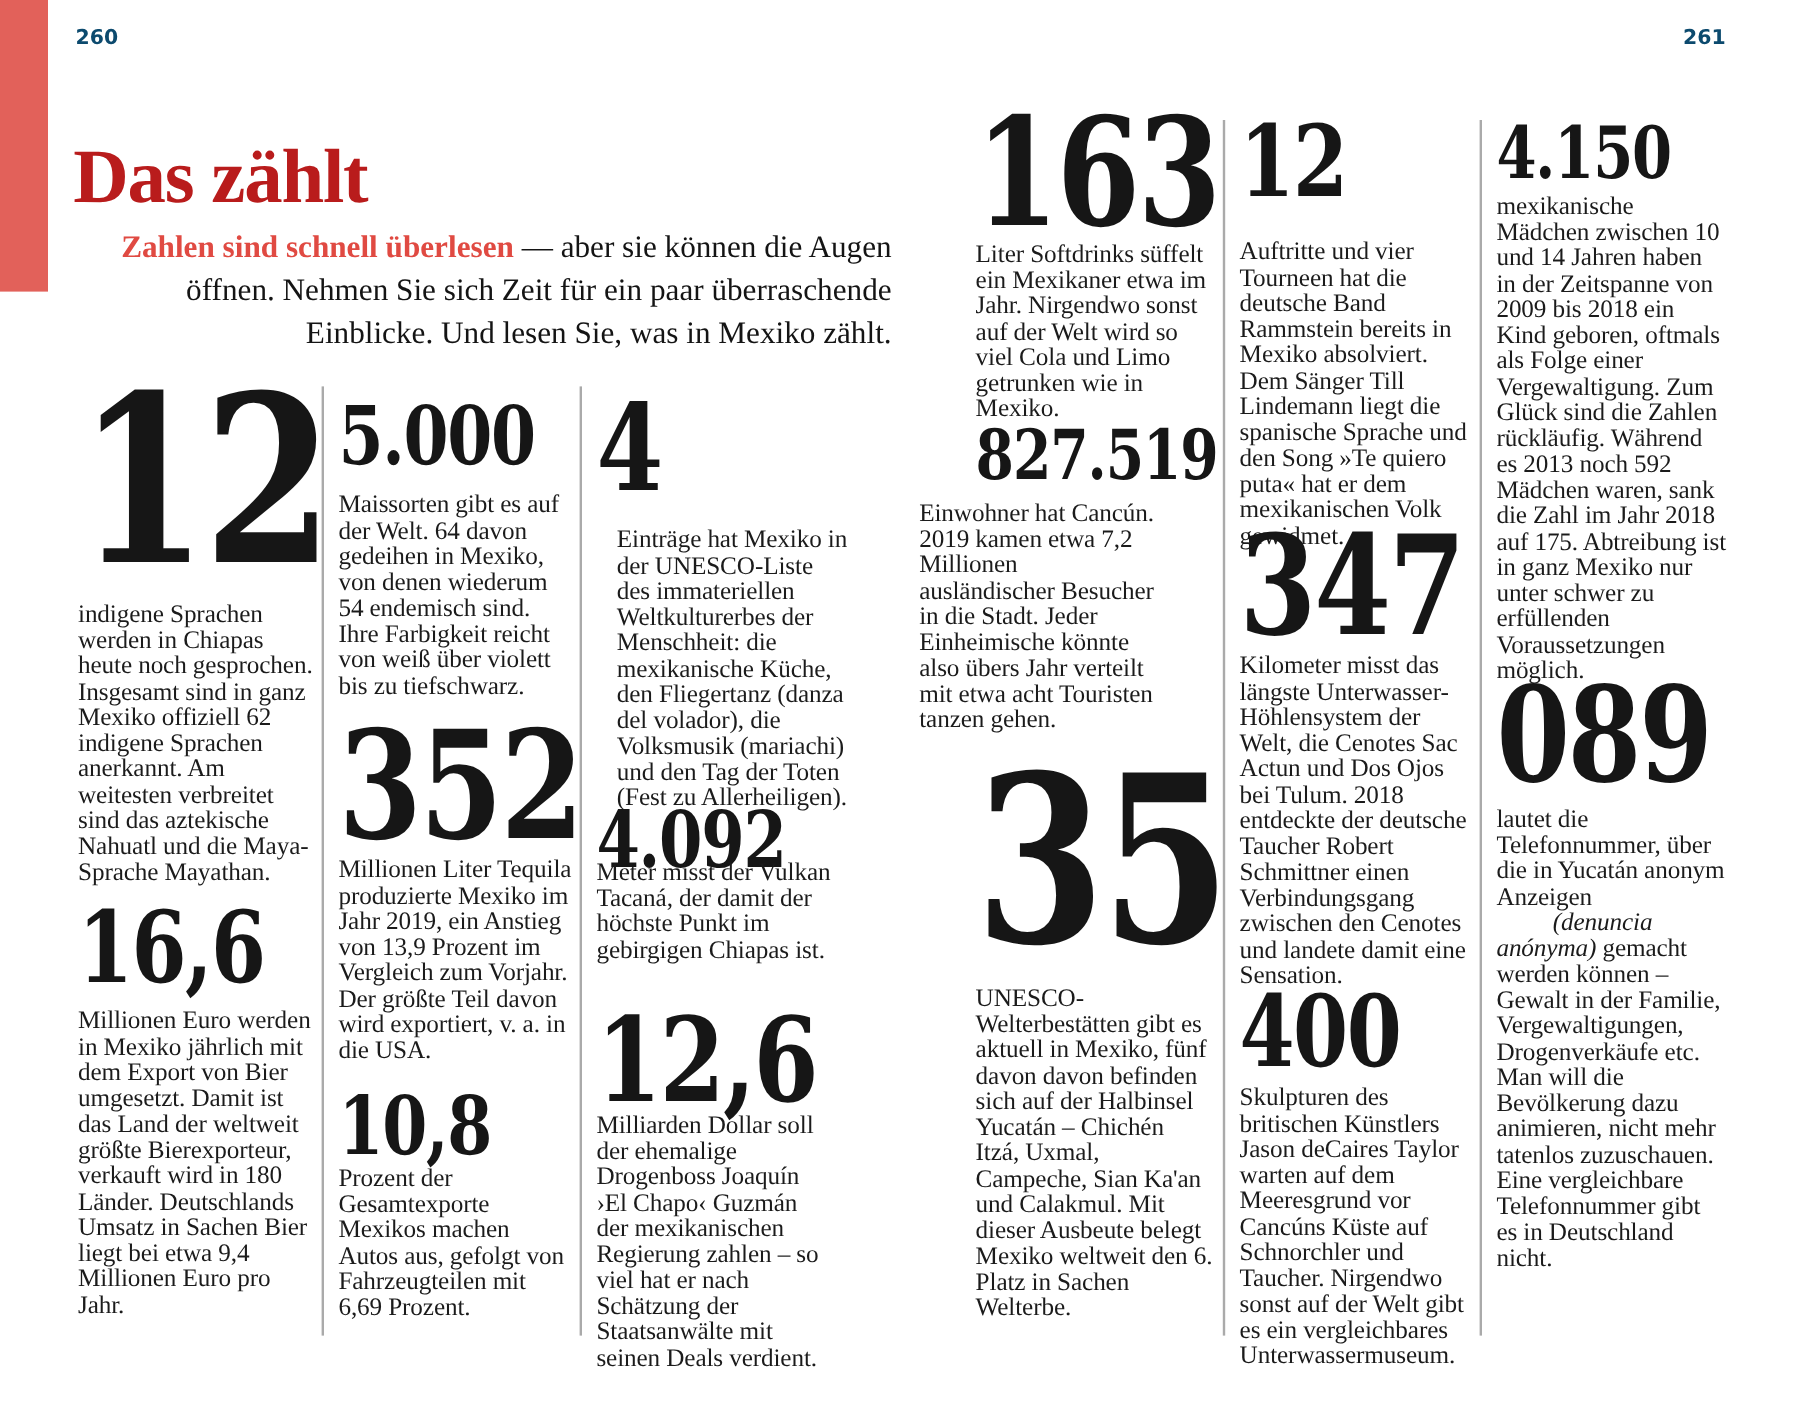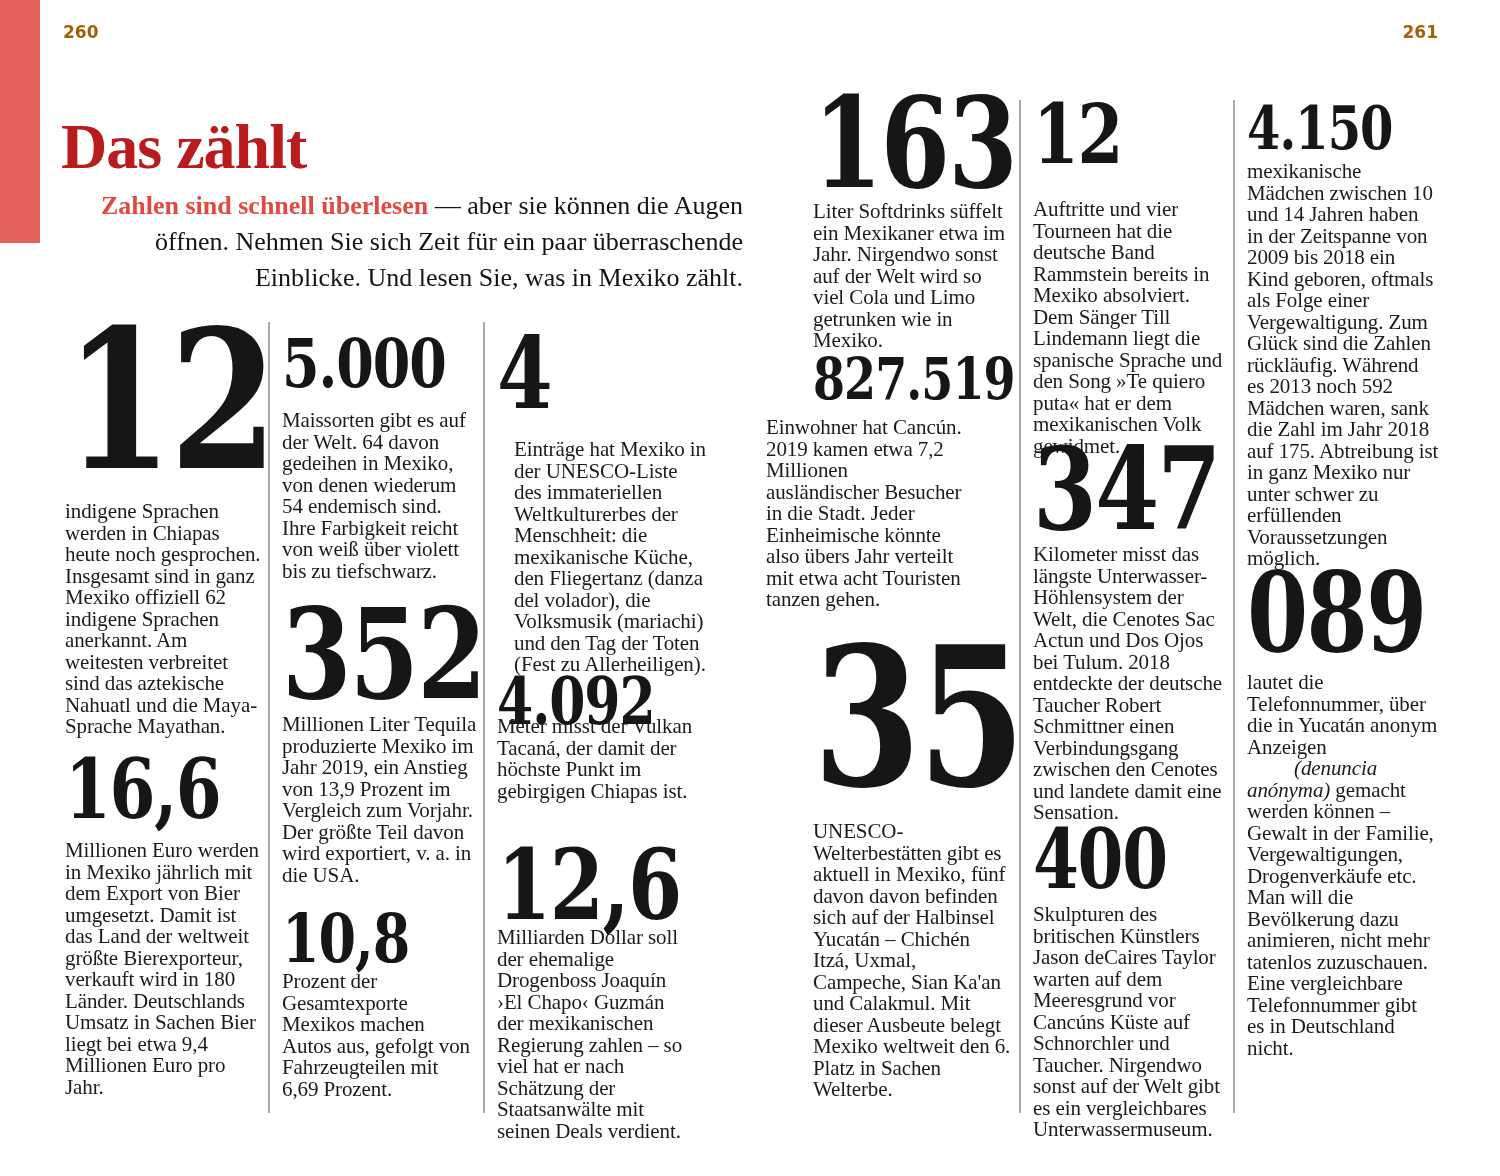--- a/index.html
+++ b/index.html
@@ -5,21 +5,21 @@
   html,body{margin:0;padding:0;}
   body{
     width:1500px;height:1176px;position:relative;background:#ffffff;
     font-family:"Liberation Serif",serif;color:#1b1b1b;overflow:hidden;
   }
   .accent-bar{
     position:absolute;left:0;top:0;width:40px;height:243px;background:#e2615a;
   }
   .page-num{
     position:absolute;top:22px;
-    font-family:"DejaVu Sans",sans-serif;font-weight:700;font-size:17px;color:#a16207;
+    font-family:"DejaVu Sans",sans-serif;font-weight:700;font-size:17px;color:#0c4a6e;
   }
   .page-num.left{left:63px;}
   .page-num.right{right:62px;text-align:right;}
   .page-title{
     position:absolute;left:61px;top:72px;
     font-family:"Liberation Serif",serif;font-weight:700;font-size:64px;line-height:1;
     letter-spacing:-1px;color:#b91c1c;
   }
   .intro{
     position:absolute;left:63px;top:162px;width:680px;

